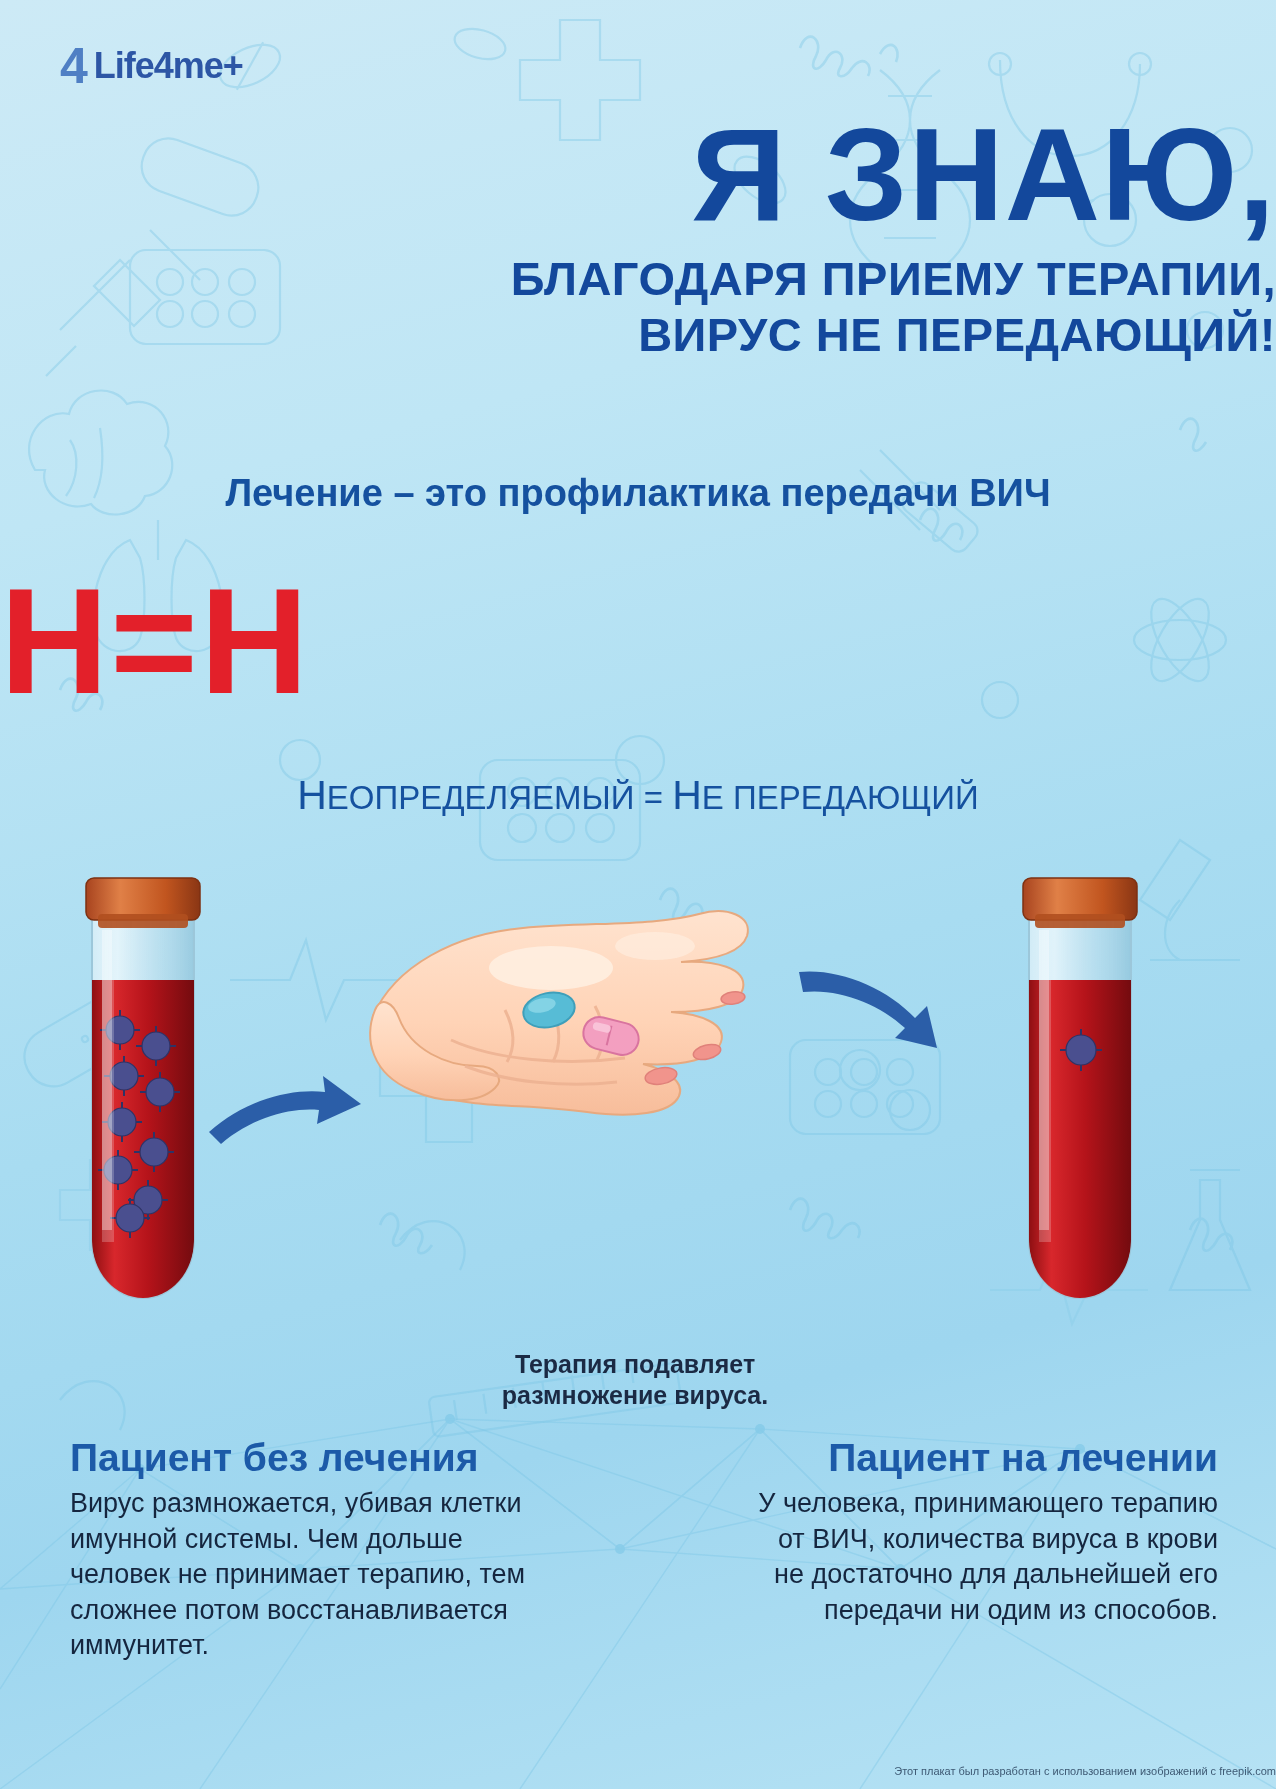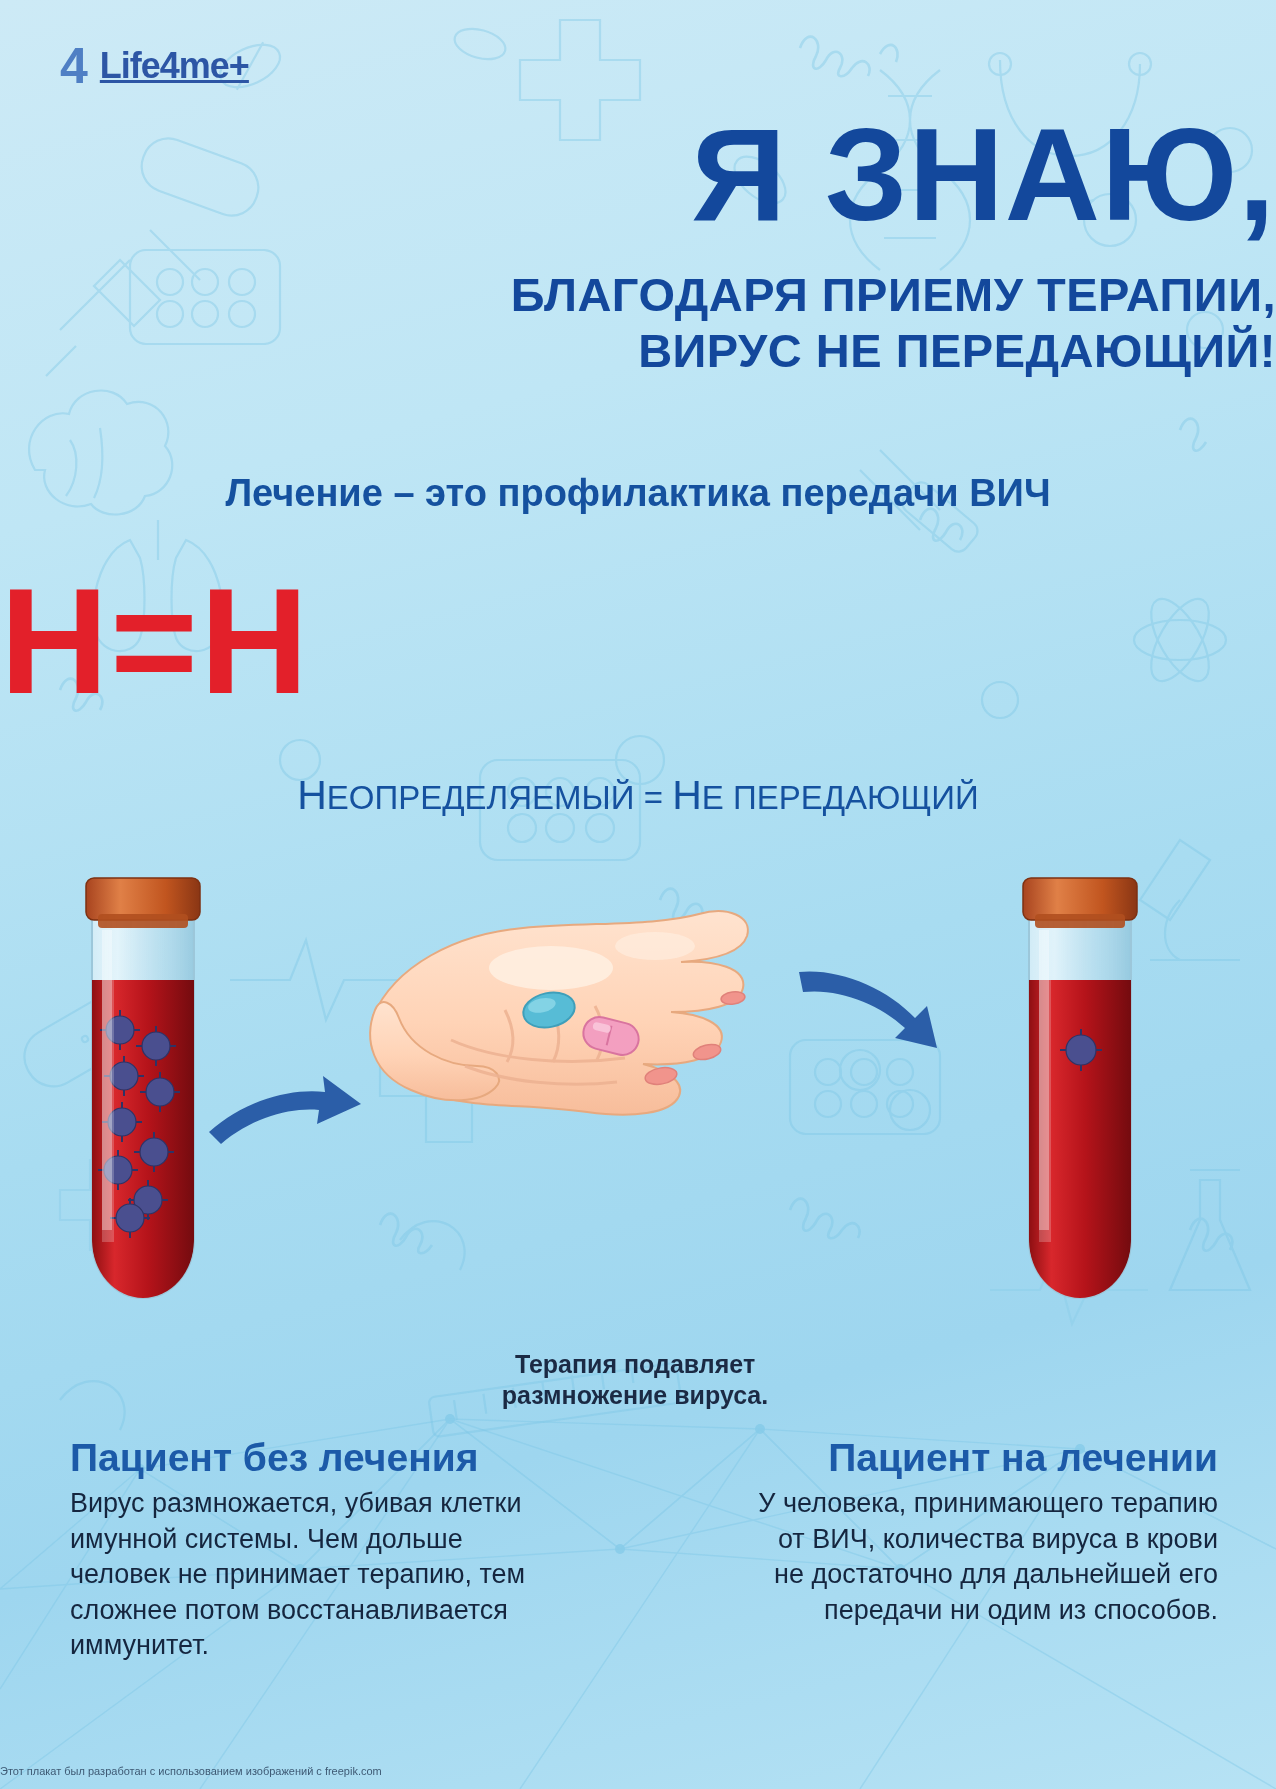--- a/index.html
+++ b/index.html
@@ -49,22 +49,21 @@
     color: #4f7fc4;
     line-height: 1;
     letter-spacing: -2px;
   }
   .logo .word {
     font-size: 36px;
     font-weight: bold;
     color: #2d56a5;
     line-height: 1;
     letter-spacing: -1px;
-    margin-left: 14px;
-    text-decoration: underline;
+    margin-left: 8px;
   }
 
   
   .headline {
     position: absolute;
     left: 0;
     right: 0;
     top: 112px;
     text-align: right;
     color: #1c4fa1;
@@ -74,21 +73,21 @@
     font-weight: bold;
     letter-spacing: 1px;
     line-height: 0.96;
     color: #13489c;
   }
   .headline .l2 {
     font-size: 47px;
     font-weight: bold;
     letter-spacing: 0.5px;
     line-height: 1.2;
-    margin-top: 28px;
+    margin-top: 12px;
     color: #13489c;
   }
   .headline .l3 {
     font-size: 47px;
     font-weight: bold;
     letter-spacing: 0.5px;
     line-height: 1.2;
     color: #13489c;
   }
   .subheadline {
@@ -168,21 +167,21 @@
     font-size: 27px;
     color: #15263f;
     line-height: 1.32;
   }
 
   .credit {
     position: absolute;
     left: 0;
     right: 0;
     bottom: 12px;
-    text-align: left;
+    text-align: right;
     font-size: 11px;
     color: #3e5a74;
   }
 </style>
 </head>
 <body>
 
 <div class="poster">
 
   <svg class="doodles" viewBox="0 0 1276 1789" preserveAspectRatio="none">

